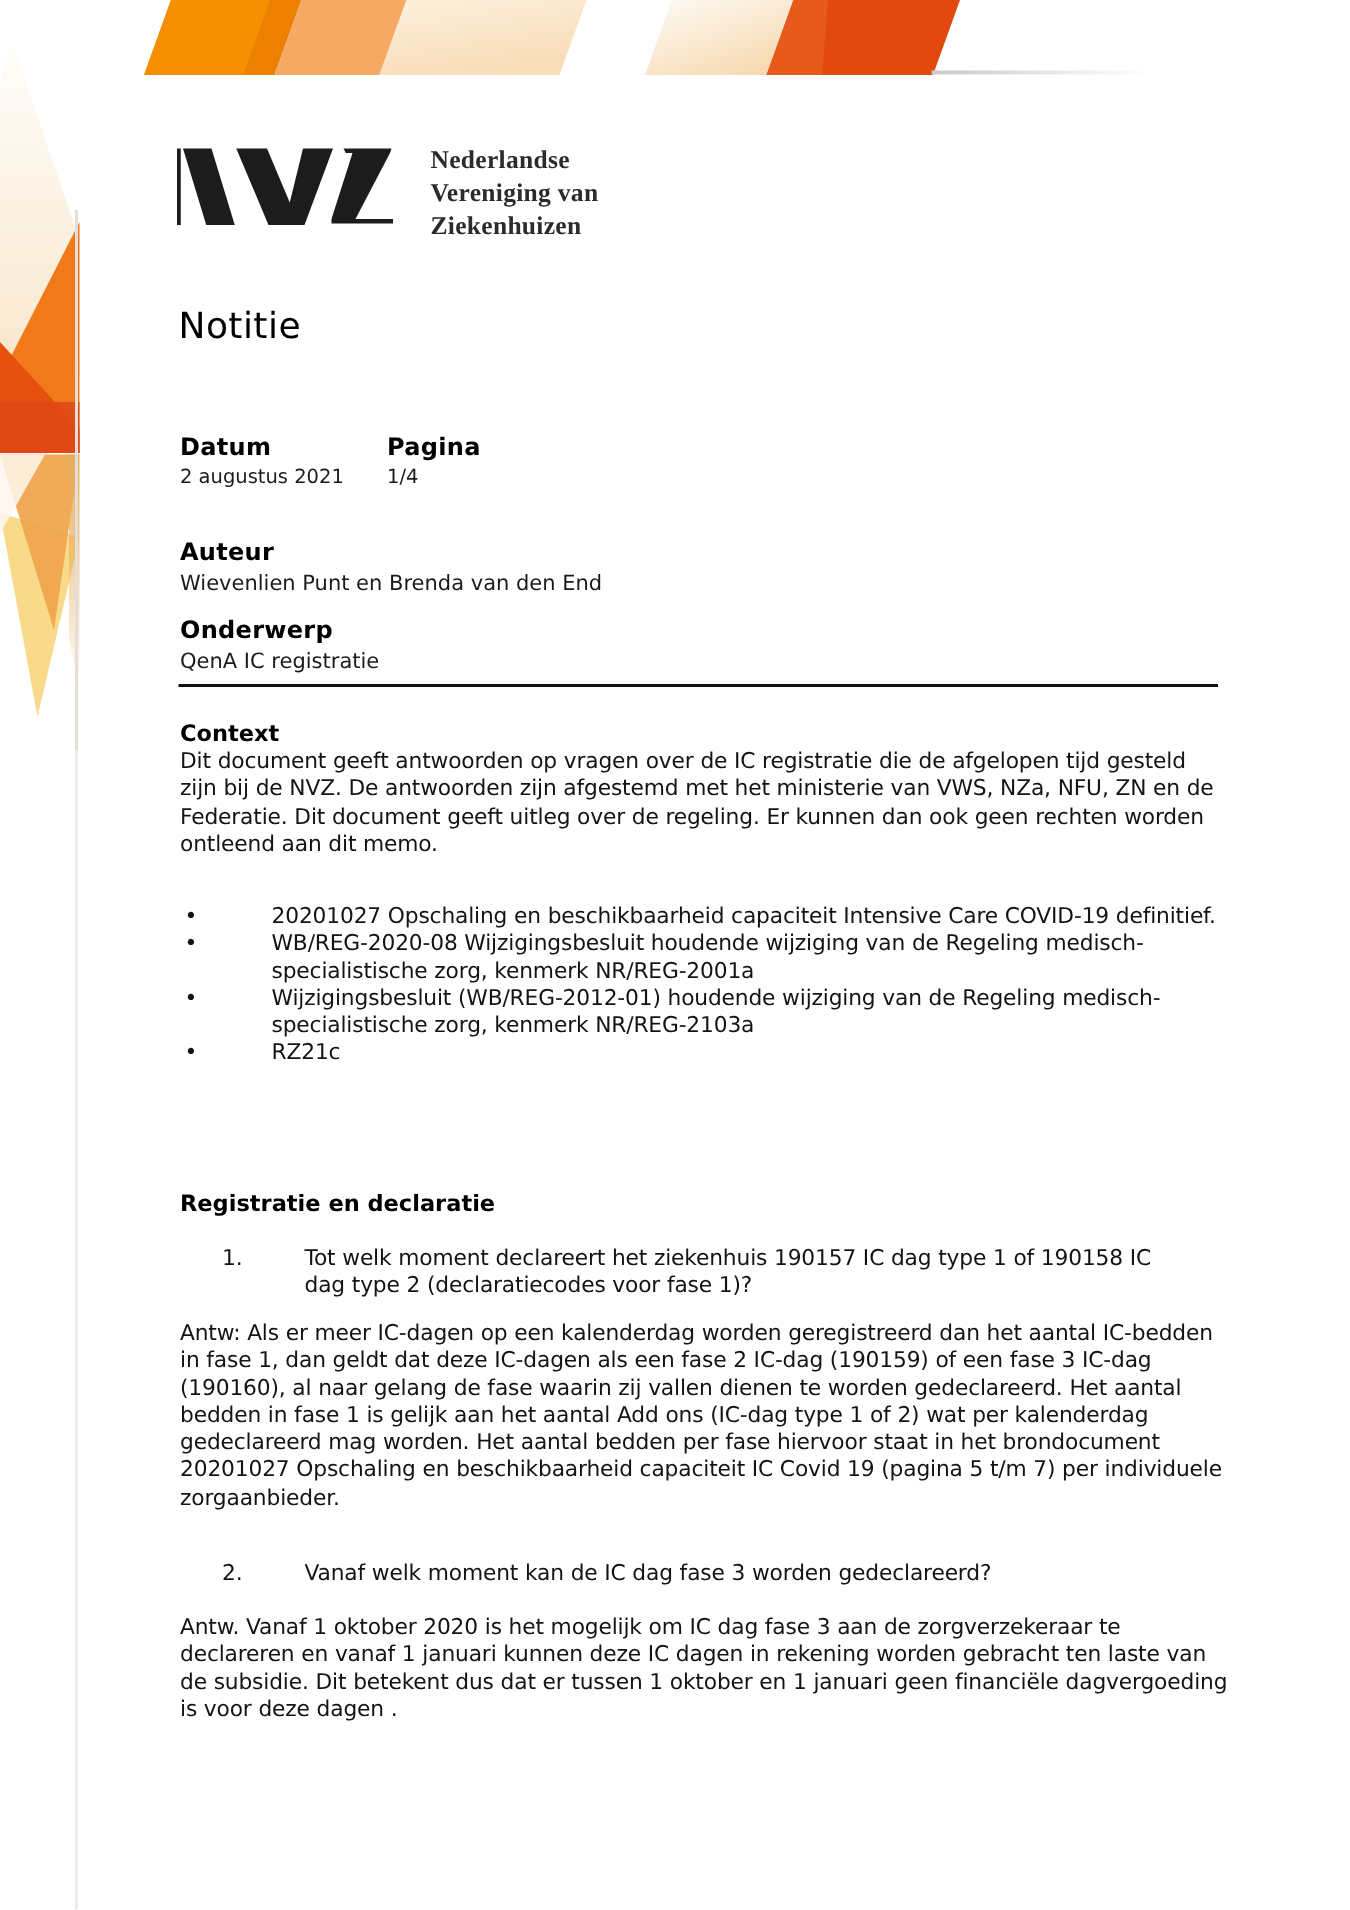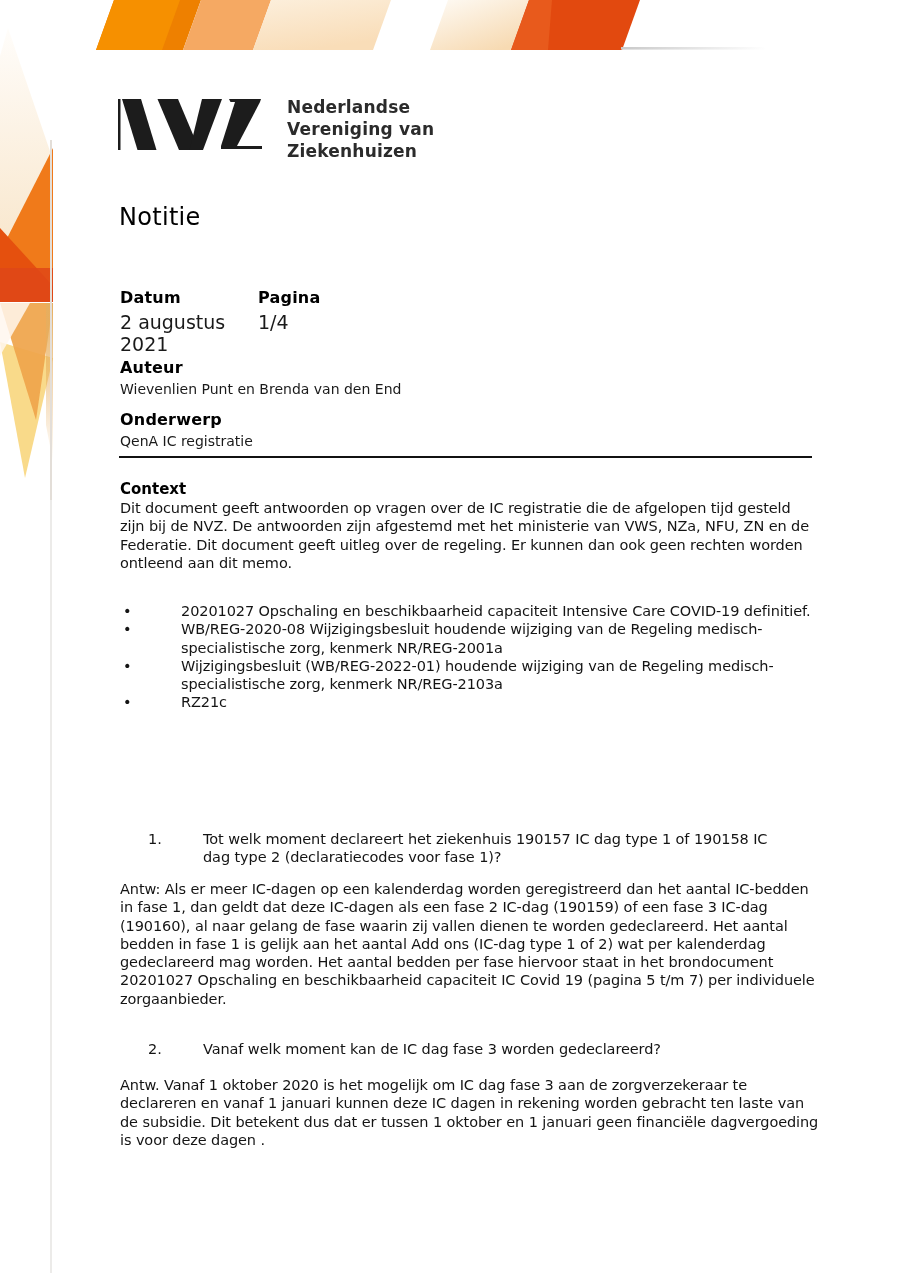--- a/index.html
+++ b/index.html
@@ -9,28 +9,28 @@
 
   
   .banner { position:absolute; top:0; left:0; }
 
   
   .left-decor { position:absolute; top:0; left:0; }
   .page-edge-line { position:absolute; left:50px; top:140px; width:2px; height:1133px;
                     background:linear-gradient(#e3ded8 0 360px, #ecebe9 360px 100%); }
 
   
-  .logo-row { position:absolute; top:98px; left:118px; display:flex; align-items:flex-start; }
+  .logo-row { position:absolute; top:98px; left:118px; display:flex; align-items:flex-start;font-family:Liberation Serif, serif; }
   .logo-mark { display:block; }
   .logo-text { margin-left:24px; margin-top:-2px; font-size:17px; font-weight:700; color:#2b2b2b; line-height:22px; letter-spacing:0.2px; }
 
   .title { position:absolute; top:203px; left:119px; font-size:24px; font-weight:400; color:#000; letter-spacing:0.3px; }
 
   .label { font-size:16px; font-weight:700; color:#000; letter-spacing:0.2px; }
-  .value { font-size:19px; color:#1a1a1a; margin-top:4px; }
+  .value { font-size:13px; color:#1a1a1a; margin-top:4px; }
 
   .meta-row { position:absolute; top:288px; left:120px; display:flex; }
   .meta-datum { width:138px; }
   .meta-auteur { position:absolute; top:358px; left:120px; }
   .meta-onderwerp { position:absolute; top:410px; left:120px; }
   .meta-auteur .value, .meta-onderwerp .value { font-size:14px; }
 
   .rule { position:absolute; top:456px; left:119px; width:693px; height:2px; background:#111; }
 
   .body-text { font-size:14.5px; line-height:18.3px; color:#141414; letter-spacing:-0.1px; }
@@ -156,29 +156,32 @@
       <li class="body-text">
         <span class="bullet">•</span>
         <span>20201027 Opschaling en beschikbaarheid capaciteit Intensive Care COVID-19 definitief.</span>
       </li>
       <li class="body-text">
         <span class="bullet">•</span>
         <span>WB/REG-2020-08 Wijzigingsbesluit houdende wijziging van de Regeling medisch-specialistische zorg, kenmerk NR/REG-2001a</span>
       </li>
       <li class="body-text">
         <span class="bullet">•</span>
-        <span>Wijzigingsbesluit (WB/REG-2022-01) houdende wijziging van de Regeling medisch-specialistische zorg, kenmerk NR/REG-2103a</span>
+        <span>Wijzigingsbesluit (WB/REG-2012-01) houdende wijziging van de Regeling medisch-specialistische zorg, kenmerk NR/REG-2103a</span>
       </li>
       <li class="body-text">
         <span class="bullet">•</span>
         <span>RZ21c</span>
       </li>
     </ul>
   </div>
 
+  <div class="sec-registratie">
+    <div class="sec-head">Registratie en declaratie</div>
+  </div>
 
   <div class="qa-q q1 body-text">
     <span class="qa-num">1.</span>
     <span class="q-text">Tot welk moment declareert het ziekenhuis 190157 IC dag type 1 of 190158 IC dag type 2 (declaratiecodes voor fase 1)?</span>
   </div>
   <div class="qa-a a1 body-text">Antw: Als er meer IC-dagen op een kalenderdag worden geregistreerd dan het aantal IC-bedden in fase 1, dan geldt dat deze IC-dagen als een fase 2 IC-dag (190159) of een fase 3 IC-dag (190160), al naar gelang de fase waarin zij vallen dienen te worden gedeclareerd. Het aantal bedden in fase 1 is gelijk aan het aantal Add ons (IC-dag type 1 of 2) wat per kalenderdag gedeclareerd mag worden. Het aantal bedden per fase hiervoor staat in het brondocument 20201027 Opschaling en beschikbaarheid capaciteit IC Covid 19 (pagina 5 t/m 7) per individuele zorgaanbieder.</div>
 
   <div class="qa-q q2 body-text">
     <span class="qa-num">2.</span>
     <span class="q-text">Vanaf welk moment kan de IC dag fase 3 worden gedeclareerd?</span>

